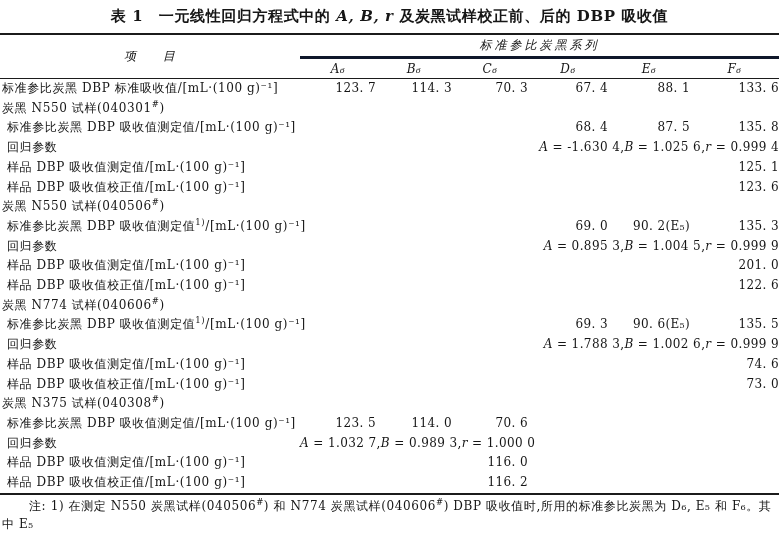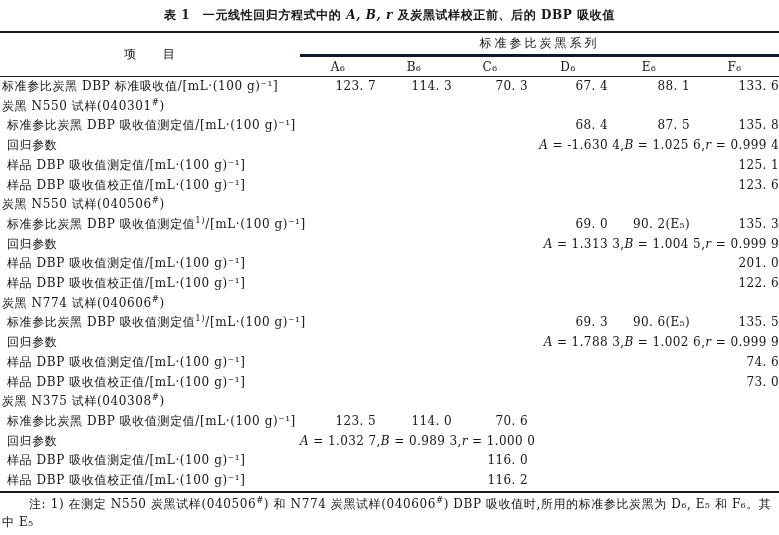--- a/index.html
+++ b/index.html
@@ -5,36 +5,36 @@
   html,body{margin:0;padding:0;}
   body{
     width:779px;height:535px;
     background:#ffffff;
     color:#161616;
     font-family:"DejaVu Serif","Liberation Serif",serif;
     overflow:hidden;
   }
   .title{
     text-align:center;
-    font-size:12px;
+    font-size:15px;
     font-weight:bold;
     padding-top:7px;
     letter-spacing:0.6px;
     white-space:nowrap;
   }
   .title i{font-style:italic;}
   table{
     border-collapse:collapse;
     table-layout:fixed;
     width:779px;
     margin-top:7px;
     border-top:2.5px solid #1b1b1b;
     border-bottom:2.5px solid #1b1b1b;
   }
-  thead{border-bottom:1.5px solid #1b1b1b;}
+  thead{border-bottom:1.5px solid #1b1b1b;font-style:italic;}
   th{
     font-weight:normal;
     font-size:12px;
     padding:0;
   }
   .th-item{letter-spacing:1px;}
   .th-series{
     border-bottom:3px solid #0f172a;
     height:21px;
     letter-spacing:3px;
@@ -136,21 +136,21 @@
         <td class="val"></td>
         <td class="val"></td>
         <td class="val"></td>
         <td class="val">69. 0</td>
         <td class="val">90. 2(E₅)</td>
         <td class="val">135. 3</td>
       </tr>
       <tr>
         <td class="label-cell ind"><span>回归参数</span></td>
         <td class="val" colspan="3"></td>
-        <td class="val" colspan="3"><i>A</i><span> = 1.313 3,</span><i>B</i><span> = 1.004 5,</span><i>r</i><span> = 0.999 9</span></td>
+        <td class="val" colspan="3"><i>A</i><span> = 0.895 3,</span><i>B</i><span> = 1.004 5,</span><i>r</i><span> = 0.999 9</span></td>
       </tr>
       <tr>
         <td class="label-cell ind"><span>样品 DBP 吸收值测定值/[mL·(100 g)⁻¹]</span></td>
         <td class="val" colspan="3"></td>
         <td class="val" colspan="3"><span>201. 0</span></td>
       </tr>
       <tr>
         <td class="label-cell ind"><span>样品 DBP 吸收值校正值/[mL·(100 g)⁻¹]</span></td>
         <td class="val" colspan="3"></td>
         <td class="val" colspan="3"><span>122. 6</span></td>

